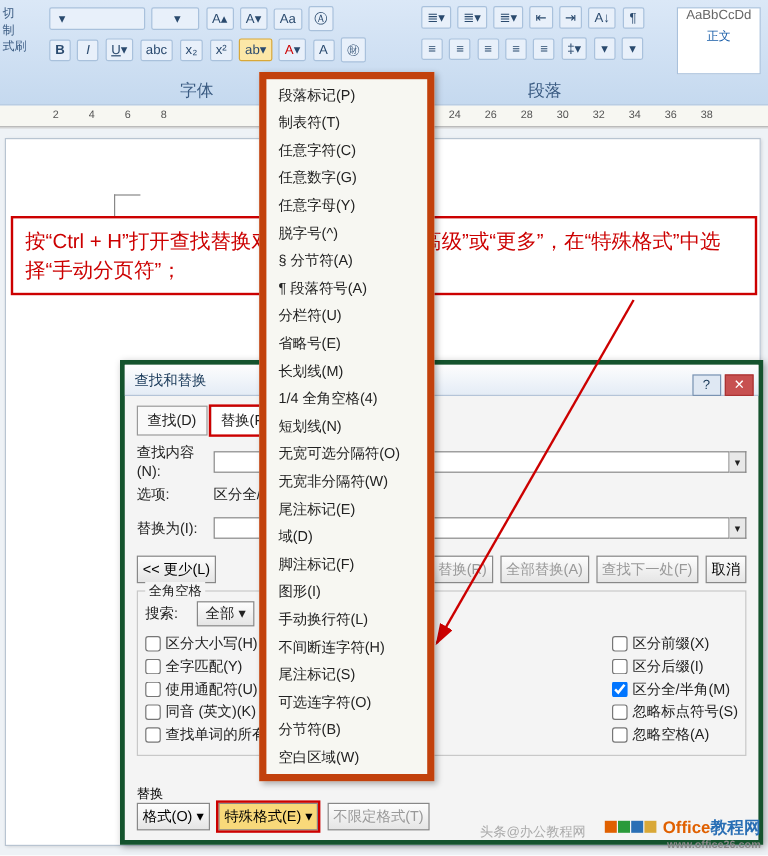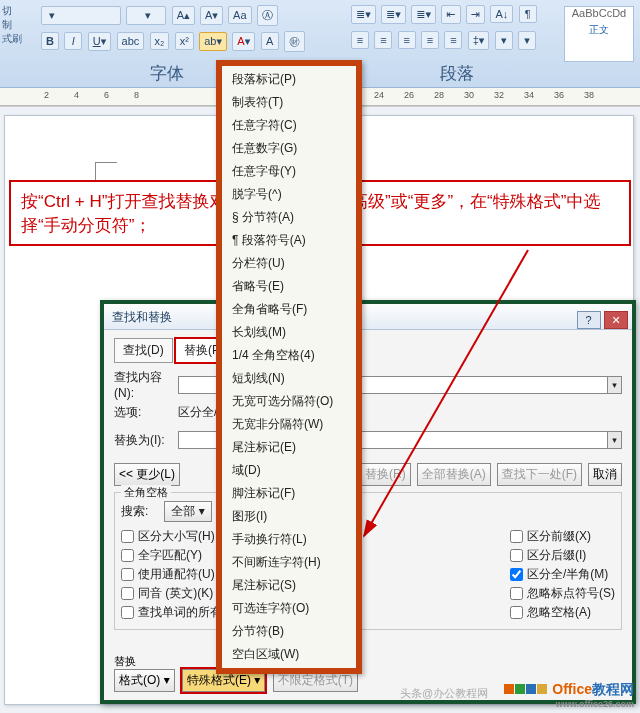--- a/index.html
+++ b/index.html
@@ -3,21 +3,21 @@
 <meta charset="utf-8">
 <style>
   * { box-sizing: border-box; margin: 0; padding: 0; font-family: "Microsoft YaHei", SimSun, sans-serif; }
   body { width: 640px; height: 713px; background: #fff; overflow: hidden; position: relative; font-size: 12px; }
 
   
   .ribbon { background: linear-gradient(#dbe8f7,#c5d9ef); border-bottom:1px solid #9bb6d6; height:88px; position:relative; }
   .ribbon-seg { position:absolute; top:4px; }
   .ribbon-btn { display:inline-block; border:1px solid #a9c1dc; background:#e8f0fa; padding:2px 4px; margin:1px; font-size:11px; color:#2a4a6e; border-radius:2px; min-width:18px; text-align:center; }
   .ribbon-btn.sel { background:#fce7a7; border-color:#d9a837; }
-  .ribbon-label { position:absolute; bottom:2px; font-size:17px; color:#3a5b82; text-align:center; }
+  .ribbon-label { position:absolute; bottom:2px; font-size:14px; color:#3a5b82; text-align:center; }
   .style-box { position:absolute; right:6px; top:6px; width:70px; height:56px; border:1px solid #a9c1dc; background:#fff; text-align:center; }
   .style-box .s1 { font-size:11px; color:#666; }
   .style-box .s2 { font-size:10px; color:#1a5ea8; padding-top:4px;}
 
   .ruler { height:18px; background:#f7f7f2; border-bottom:1px solid #bbb; position:relative; }
   .ruler span { position:absolute; top:2px; font-size:9px; color:#555; }
 
   .doc-area { background:#eef2f6; height:607px; position:relative; border-top:1px solid #ccc;}
   .page { position:absolute; left:4px; top:8px; width:630px; height:590px; background:#fff; border:1px solid #b8c4d1; box-shadow:1px 1px 3px rgba(0,0,0,.15);}
   .page-corner { position:absolute; left:90px; top:46px; width:22px; height:22px; border-left:1px solid #888; border-top:1px solid #888;}
@@ -160,21 +160,20 @@
     <div class="mi">段落标记(P)</div>
     <div class="mi">制表符(T)</div>
     <div class="mi">任意字符(C)</div>
     <div class="mi">任意数字(G)</div>
     <div class="mi">任意字母(Y)</div>
     <div class="mi">脱字号(^)</div>
     <div class="mi">§ 分节符(A)</div>
     <div class="mi">¶ 段落符号(A)</div>
     <div class="mi">分栏符(U)</div>
     <div class="mi">省略号(E)</div>
-    <div class="mi">全角省略号(F)</div>
     <div class="mi">长划线(M)</div>
     <div class="mi">1/4 全角空格(4)</div>
     <div class="mi">短划线(N)</div>
     <div class="mi">无宽可选分隔符(O)</div>
     <div class="mi">无宽非分隔符(W)</div>
     <div class="mi">尾注标记(E)</div>
     <div class="mi">域(D)</div>
     <div class="mi">脚注标记(F)</div>
     <div class="mi">图形(I)</div>
     <div class="mi">手动换行符(L)</div>

